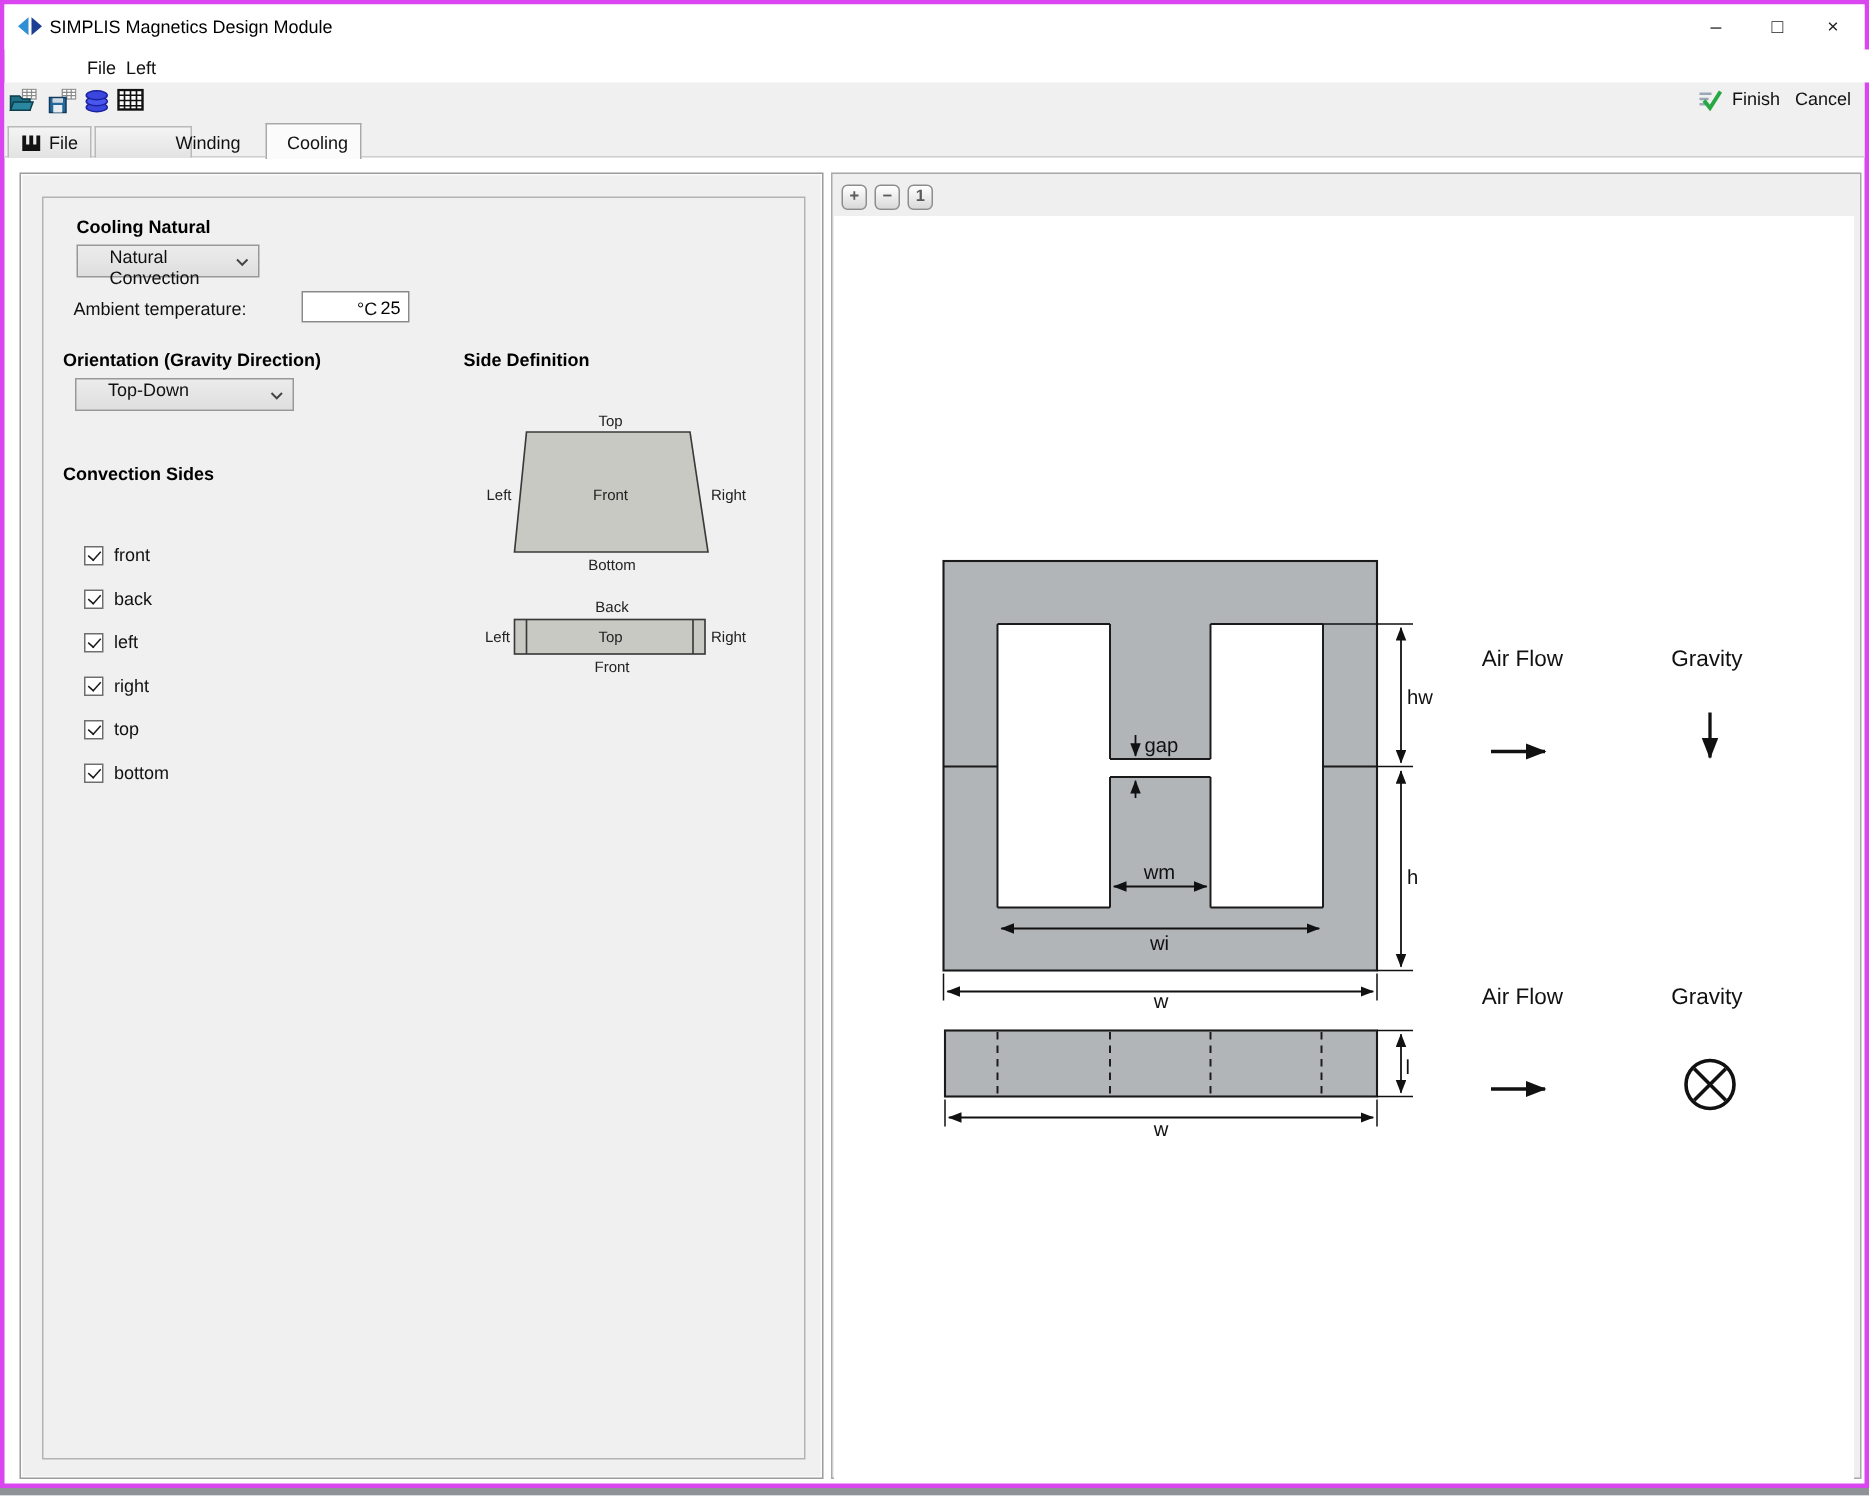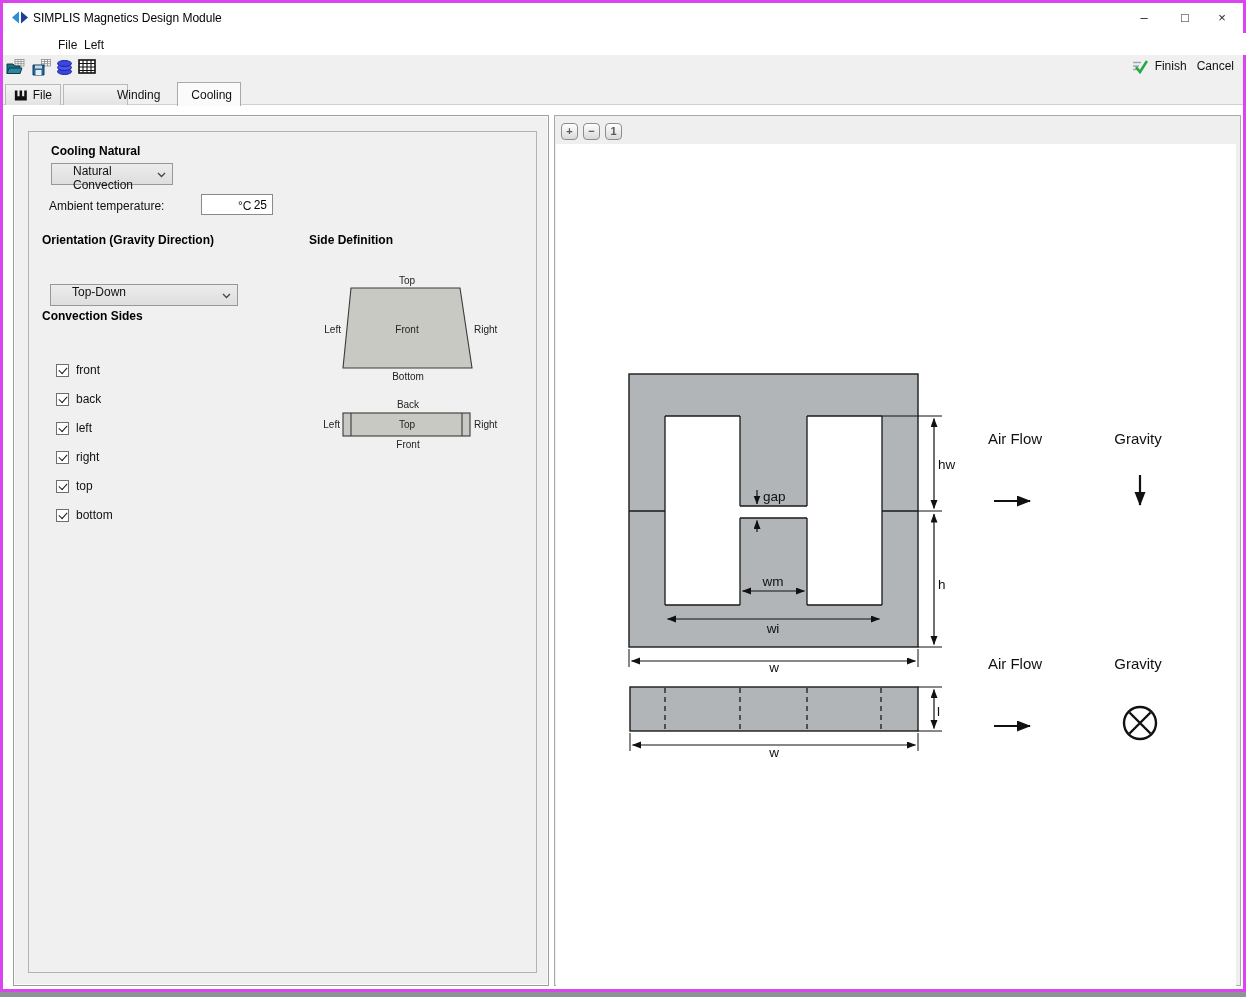--- a/index.html
+++ b/index.html
@@ -40,21 +40,21 @@
   .group-box { position:absolute; left:14px; top:15px; width:509px; height:842px; border:1px solid #b3b3b3; }
 
   .heading { position:absolute; font-weight:bold; font-size:12px; color:#000; }
   .h-concept { left:22px; top:12px; }
   .h-orient { left:13px; top:101px; }
   .h-convection { left:13px; top:177px; }
   .h-sidedef { left:280px; top:101px; }
 
   .combo { position:absolute; height:22px; border:1px solid #989898; background:linear-gradient(#ececec,#dedede); display:flex; align-items:flex-start; padding-left:21px; font-size:12px; }
   .combo-concept { left:22px; top:31px; width:122px; }
-  .combo-orient { left:21px; top:120px; width:188px;margin-top:32px; }
+  .combo-orient { left:21px; top:120px; width:146px; }
   .combo .chev { position:absolute; right:6px; top:8px; }
 
   .ambient-label { position:absolute; left:20px; top:67px; font-size:12px; }
   .ambient-input { position:absolute; left:132px; top:62px; width:72px; height:21px; border:1px solid #8a8a8a; background:#fff; text-align:right; padding-right:5px; font-size:12px; font-family:"Liberation Sans",sans-serif;margin-left:40px; }
   .ambient-unit { position:absolute; left:209px; top:67px; font-size:12px; }
 
   .side-row { position:absolute; left:27px; height:16px; display:flex; align-items:center; gap:7px; }
   .cb { width:13px; height:13px; background:#fff; border:1px solid #6e6e6e; position:relative; flex:0 0 auto; }
   .cb.checked::after { content:""; position:absolute; left:2px; top:2px; width:7px; height:4px; border-left:1.7px solid #1a1a1a; border-bottom:1.7px solid #1a1a1a; transform:rotate(-48deg); }
   .side-label { font-size:12px; }

